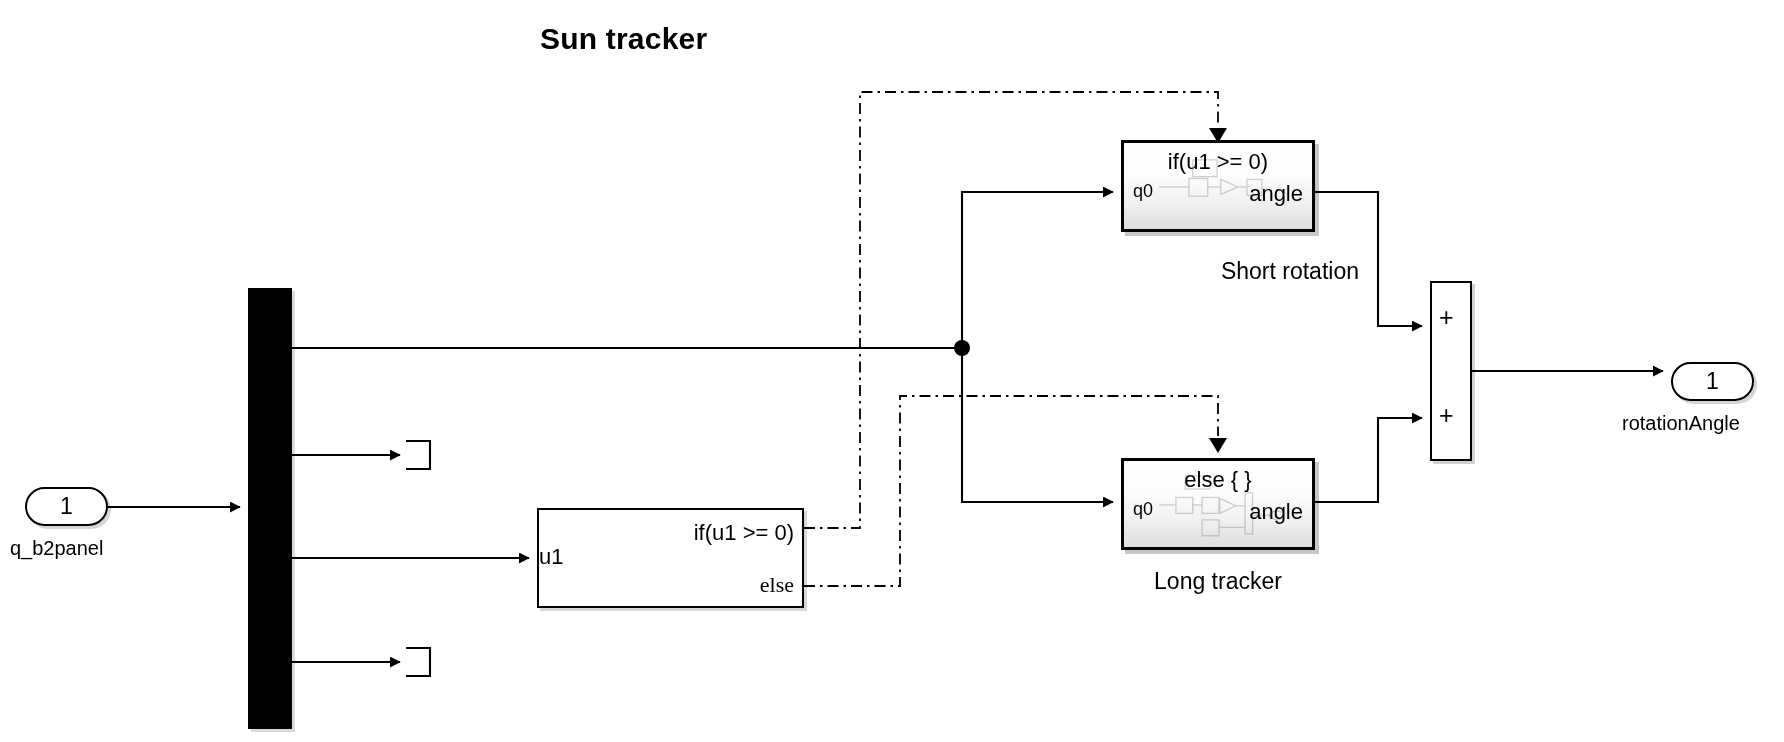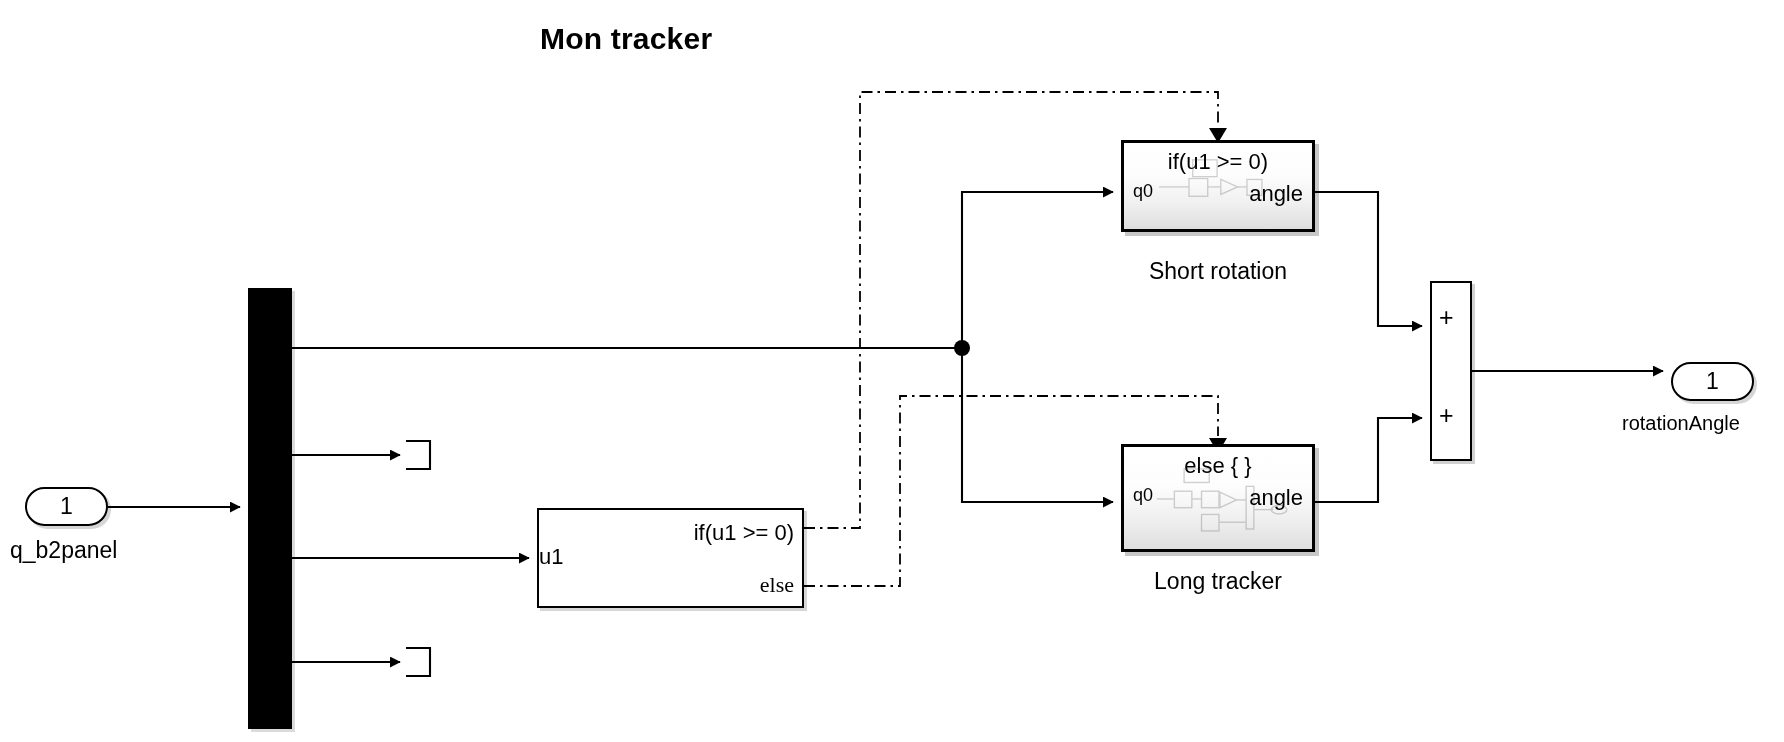--- a/index.html
+++ b/index.html
@@ -17,21 +17,21 @@
   #wires{position:absolute;left:0;top:0;width:1784px;height:742px;pointer-events:none;}
 
   
   .port{
     position:absolute;border:2.2px solid #000;border-radius:22px;background:#fff;
     box-sizing:border-box;display:flex;align-items:center;justify-content:center;
     font-size:23px;color:#000;box-shadow:3px 3px 0 rgba(0,0,0,.16);
   }
   #inport-q-b2panel{left:25px;top:487px;width:83px;height:39px;}
   #outport-rotationangle{left:1671px;top:362px;width:83px;height:39px;}
-  #inport-label{left:10px;top:537px;font-size:23px;}
+  #inport-label{left:10px;top:537px;font-size:20px;}
   #outport-label{left:1622px;top:412px;font-size:20px;}
 
   
   #bus-selector{
     position:absolute;left:248px;top:288px;width:44px;height:441px;background:#000;
     box-shadow:3px 3px 0 rgba(0,0,0,.14);
   }
 
   
   #if-block{
@@ -51,40 +51,40 @@
   }
   .subsystem .sub-cond{
     position:absolute;left:0;right:0;top:6px;text-align:center;font-size:22px;color:#000;
   }
   .subsystem .p-in{position:absolute;left:9px;top:38px;font-size:18px;color:#000;}
   .subsystem .p-out{position:absolute;right:9px;top:38px;font-size:22px;color:#000;}
   .subsystem .mini{position:absolute;left:0;top:0;width:100%;height:100%;opacity:.30;}
   .sub-caption{position:absolute;font-size:23px;text-align:center;}
 
   #short-rotation{left:1121px;top:140px;width:194px;height:92px;}
-  #short-rotation-caption{left:1121px;top:258px;width:194px;}
-  #long-rotation{left:1121px;top:444px;width:194px;height:108px;}
+  #short-rotation-caption{left:1165px;top:258px;width:194px;text-align:right;}
+  #long-rotation{left:1121px;top:458px;width:194px;height:92px;}
   #long-rotation-caption{left:1121px;top:568px;width:194px;}
 
   
   #sum-block{
     position:absolute;left:1430px;top:281px;width:42px;height:180px;
     border:2.4px solid #000;background:#fff;box-sizing:border-box;
     box-shadow:3px 3px 0 rgba(0,0,0,.18);
   }
   #sum-block .sg{position:absolute;left:7px;font-size:25px;line-height:1;}
   #sum-block .sg1{top:22px;}
   #sum-block .sg2{top:120px;}
 </style>
 </head>
 <body>
 
 <div id="canvas">
 
-  <div class="lbl" id="diagram-title">Mon tracker</div>
+  <div class="lbl" id="diagram-title">Sun tracker</div>
 
   <svg id="wires" viewBox="0 0 1784 742" xmlns="http://www.w3.org/2000/svg">
     <defs>
       <marker id="ah" markerWidth="11" markerHeight="11" refX="10.2" refY="5.5" orient="auto" markerUnits="userSpaceOnUse">
         <path d="M0,0 L11,5.5 L0,11 z" fill="#000"></path>
       </marker>
       <marker id="ahd" markerWidth="13" markerHeight="11" refX="6.5" refY="10.2" orient="auto" markerUnits="userSpaceOnUse">
         <path d="M0,0 L13,0 L6.5,11 z" fill="#000"></path>
       </marker>
     </defs>

